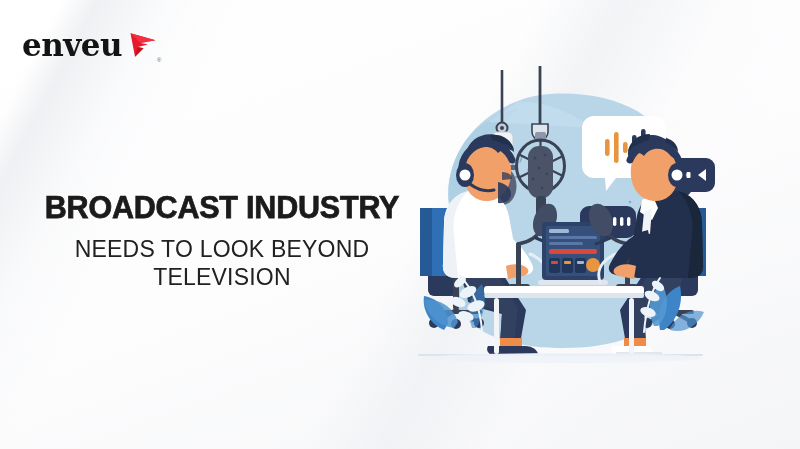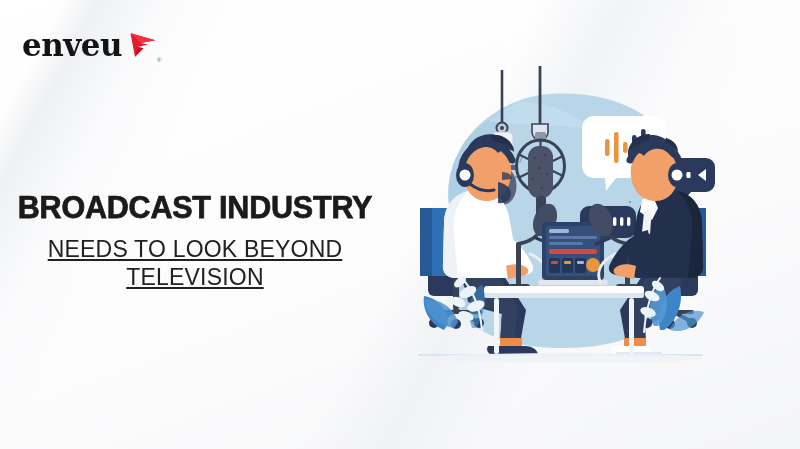--- a/index.html
+++ b/index.html
@@ -63,21 +63,21 @@
     color: #6a6a6a;
     align-self: flex-end;
     margin-left: -7px;
     margin-bottom: 3px;
     line-height: 1;
   }
 
   
   .headline-block {
     position: absolute;
-    left: 16px;
+    left: 43px;
     top: 190px;
     width: 358px;
     text-align: center;
   }
   .headline-main {
     font-family: "Liberation Sans", sans-serif;
     font-weight: 700;
     font-size: 30.5px;
     letter-spacing: -0.2px;
     color: #1b1b1b;
@@ -86,21 +86,20 @@
     -webkit-text-stroke: 0.75px #1b1b1b;
   }
   .headline-sub {
     margin-top: 11px;
     font-family: "Liberation Sans", sans-serif;
     font-weight: 400;
     font-size: 23px;
     letter-spacing: 0.2px;
     color: #212121;
     line-height: 1.22;
-    text-decoration: underline;
   }
 
   
   .illustration {
     position: absolute;
     left: 398px;
     top: 62px;
     width: 330px;
     height: 330px;
   }

